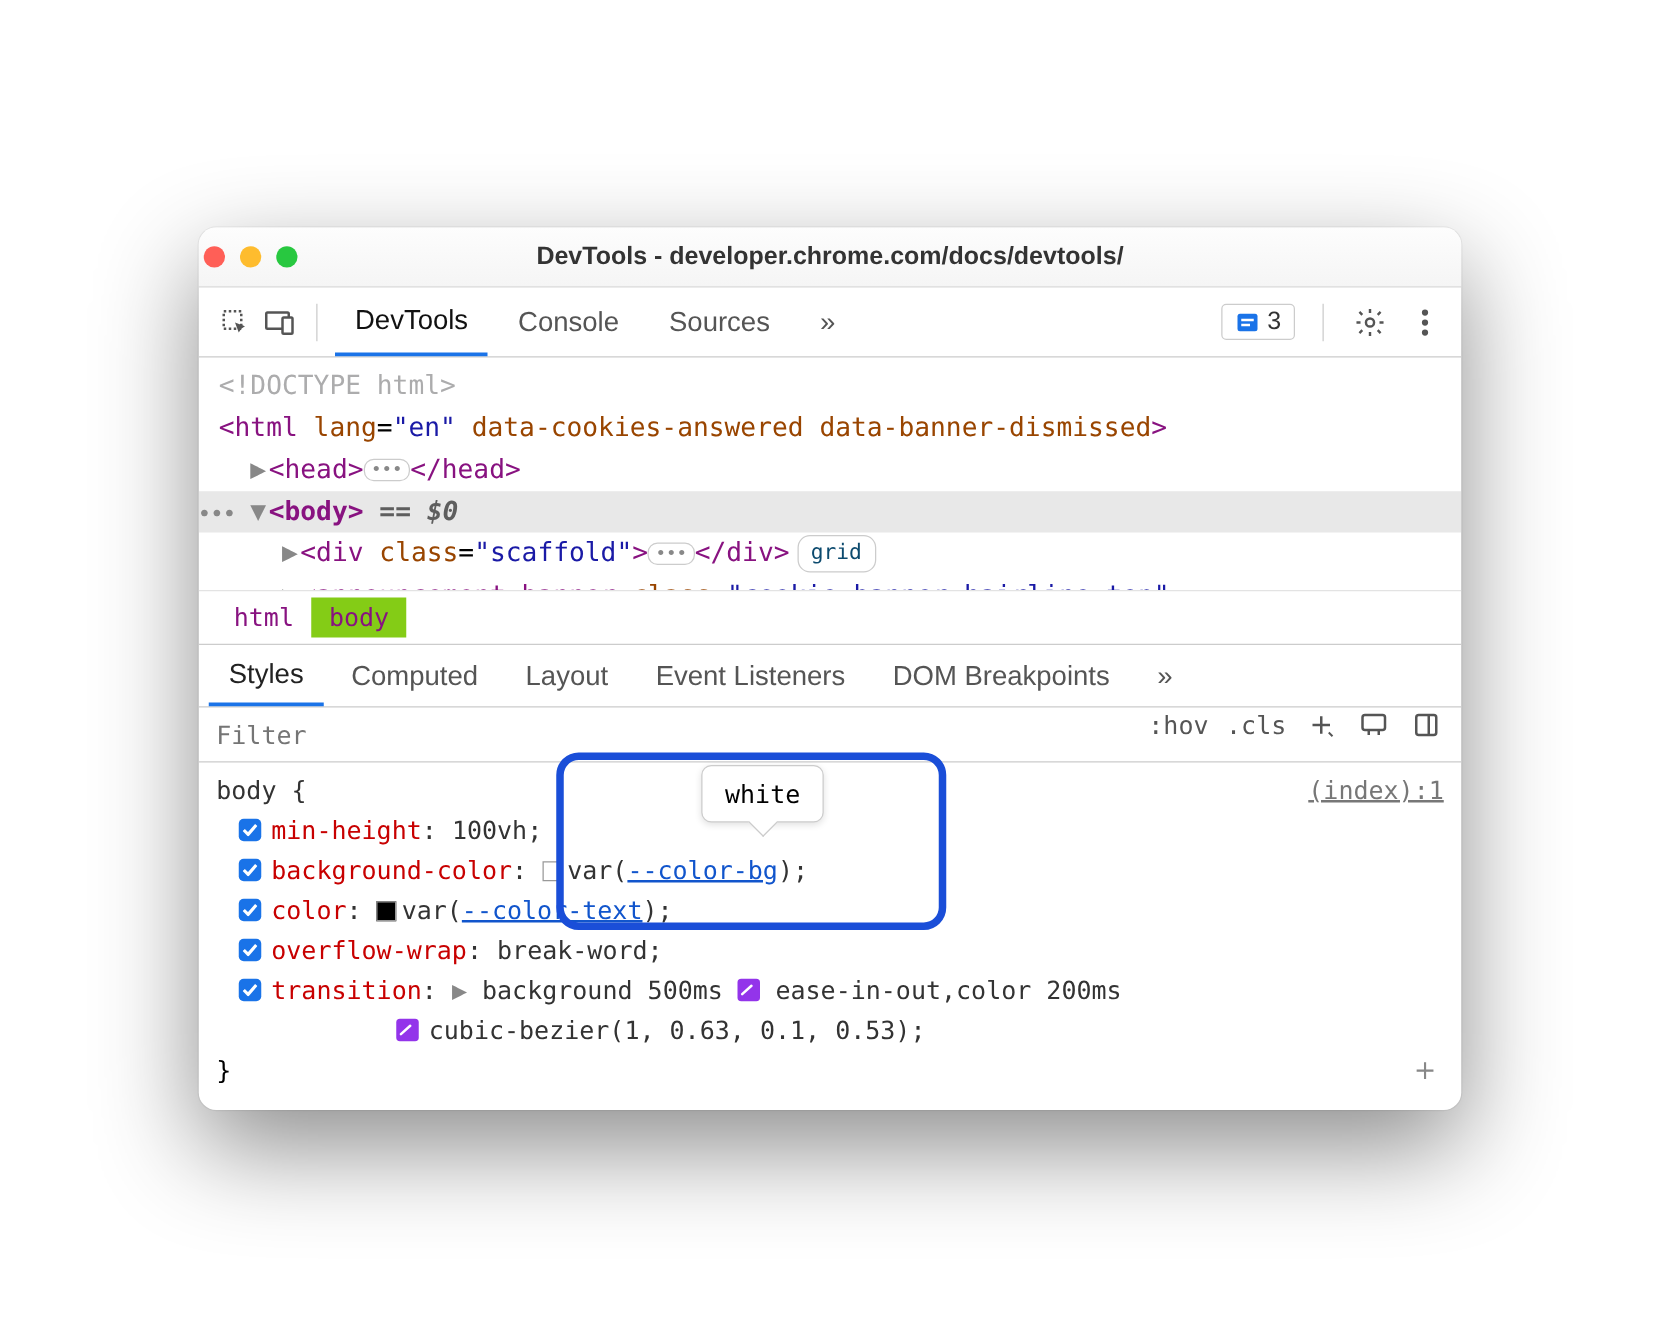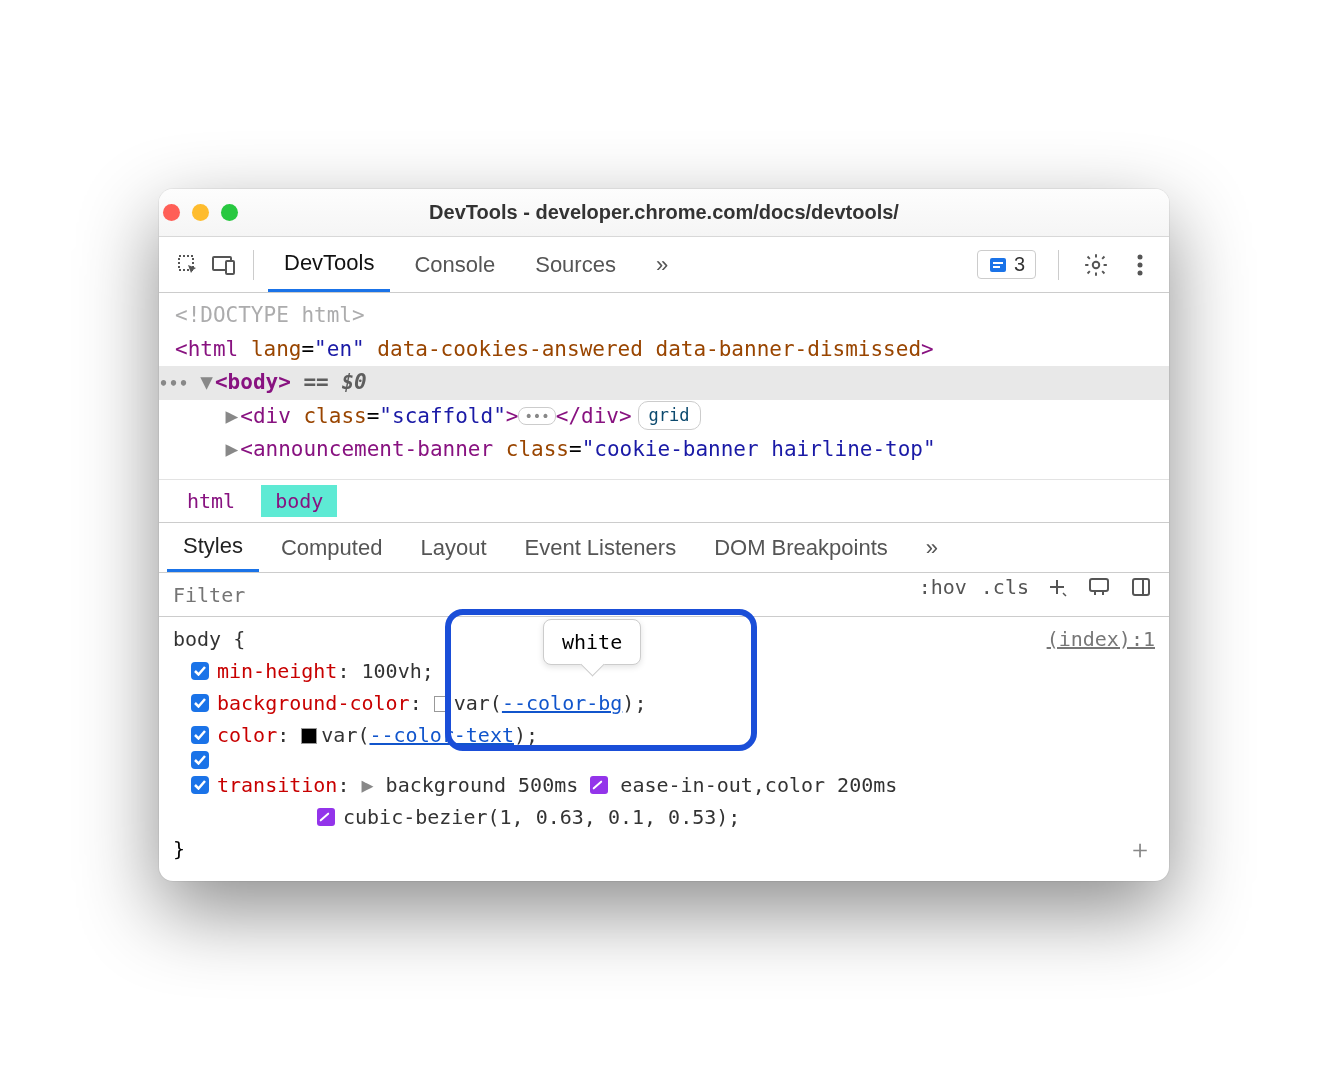--- a/index.html
+++ b/index.html
@@ -62,21 +62,21 @@
 .dom-line { white-space: pre; padding: 0 16px; }
 .dom-line.selected { background:#e8e8e8; position:relative;font-weight:bold; }
 .dom-line.selected::before{content:"•••"; position:absolute; left:0; color:#888; font-size:15px; letter-spacing:1px; top:6px;}
 .c-gray{color:#acacad;} .c-tag{color:#881280;} .c-attr{color:#994500;} .c-val{color:#1a1aa6;} .c-eq{color:#5e5e5e; font-style:italic;}
 .tri{color:#888;margin-right:2px;}
 .ellips{display:inline-block;border:1px solid #ccc;border-radius:8px;padding:0 5px;color:#888;font-size:14px;line-height:16px;vertical-align:2px;}
 .pill{display:inline-block;border:1px solid #ccc;border-radius:10px;padding:0 10px;color:#0c4a6e;font-size:17px;margin-left:6px;vertical-align:2px;}
 
 .breadcrumb{height:44px;border-top:1px solid #e3e3e3;border-bottom:1px solid #ccc;display:flex;align-items:center;padding:0 14px;font-family:Menlo,monospace;font-size:20px;color:#881280;}
 .breadcrumb .bc{padding:4px 14px;text-align:right;}
-.breadcrumb .bc.active{background:#5eead4;margin-left:12px;}
+.breadcrumb .bc.active{background:#84cc16;}
 
 .subtabs{height:50px;border-bottom:1px solid #ccc;display:flex;align-items:center;padding:0 8px;gap:6px;}
 .subtab{padding:0 16px;height:100%;display:flex;align-items:center;font-size:22px;color:#555;}
 .subtab.active{border-bottom:3px solid #1a73e8;color:#222;}
 
 .filterbar{height:44px;border-bottom:1px solid #ccc;display:flex;align-items:flex-start;}
 .filter-input{flex:1;height:100%;border:none;font-size:20px;padding:0 14px;outline:none;color:#888;font-family:Menlo,monospace;background:transparent;}
 .fb-btns{display:flex;align-items:center;gap:14px;padding:0 14px;font-family:Menlo,monospace;font-size:20px;color:#555;}
 .fb-btns .iconbtn{width:28px;height:28px;display:flex;align-items:center;justify-content:center;}
 
@@ -156,20 +156,21 @@
             <circle cx="3" cy="11" r="2.5"></circle>
             <circle cx="3" cy="19" r="2.5"></circle>
           </svg>
       </div>
     </div>
   </div>
 
   <div class="dom-pane">
     <div class="dom-line"><span class="c-gray">&lt;!DOCTYPE html&gt;</span></div>
     <div class="dom-line"><span class="c-tag">&lt;html</span> <span class="c-attr">lang</span>=<span class="c-val">"en"</span> <span class="c-attr">data-cookies-answered</span> <span class="c-attr">data-banner-dismissed</span><span class="c-tag">&gt;</span></div>
+    <div class="dom-line">  <span class="tri">▶</span><span class="c-tag">&lt;head&gt;</span><span class="ellips">•••</span><span class="c-tag">&lt;/head&gt;</span></div>
     <div class="dom-line selected">  <span class="tri">▼</span><span class="c-tag">&lt;body&gt;</span> <span class="c-eq">== $0</span></div>
     <div class="dom-line">    <span class="tri">▶</span><span class="c-tag">&lt;div</span> <span class="c-attr">class</span>=<span class="c-val">"scaffold"</span><span class="c-tag">&gt;</span><span class="ellips">•••</span><span class="c-tag">&lt;/div&gt;</span><span class="pill">grid</span></div>
     <div class="dom-line">    <span class="tri">▶</span><span class="c-tag">&lt;announcement-banner</span> <span class="c-attr">class</span>=<span class="c-val">"cookie-banner hairline-top"</span></div>
   </div>
 
   <div class="breadcrumb">
     <div class="bc">html</div>
     <div class="bc active">body</div>
   </div>
 
@@ -240,37 +241,38 @@
         </div>
       <span><span class="pn">color</span><span class="pv">: </span><span class="swatch k"></span><span class="pv">var(</span><span class="varlink">--color-text</span><span class="pv">);</span></span>
     </div>
 
     <div class="prop-row">
       <div class="chk">
           <svg width="12" height="10" viewBox="0 0 12 10" stroke-width="2.5" fill="none">
             <path d="M1 5l3.5 3.5L11 1"></path>
           </svg>
         </div>
+      <span><span class="pn">overflow-wrap</span><span class="pv">: break-word;</span></span>
     </div>
 
     <div class="prop-row">
       <div class="chk">
           <svg width="12" height="10" viewBox="0 0 12 10" stroke-width="2.5" fill="none">
             <path d="M1 5l3.5 3.5L11 1"></path>
           </svg>
         </div>
       <span><span class="pn">transition</span><span class="pv">: </span><span class="tri-sm">▶ </span><span class="pv">background 500ms</span> <span class="bez"></span> <span class="pv">ease-in-out,color 200ms</span></span>
     </div>
     <div class="prop-row" style="padding-left:144px;">
       <span class="bez"></span> 
         <span class="pv">cubic-bezier(1, 0.63, 0.1, 0.53);</span>
     </div>
 
     <div>}</div>
     <div class="plus-lr">＋</div>
 
     <div class="highlight-box" style="left:286px;top:-8px;width:312px;height:142px;"></div>
-    <div class="tooltip" style="left:384px;top:2px;">
+    <div class="tooltip" style="left:402px;top:2px;">
       <span>white</span>
     </div>
   </div>
 
 </div>
 
 </body></html>

